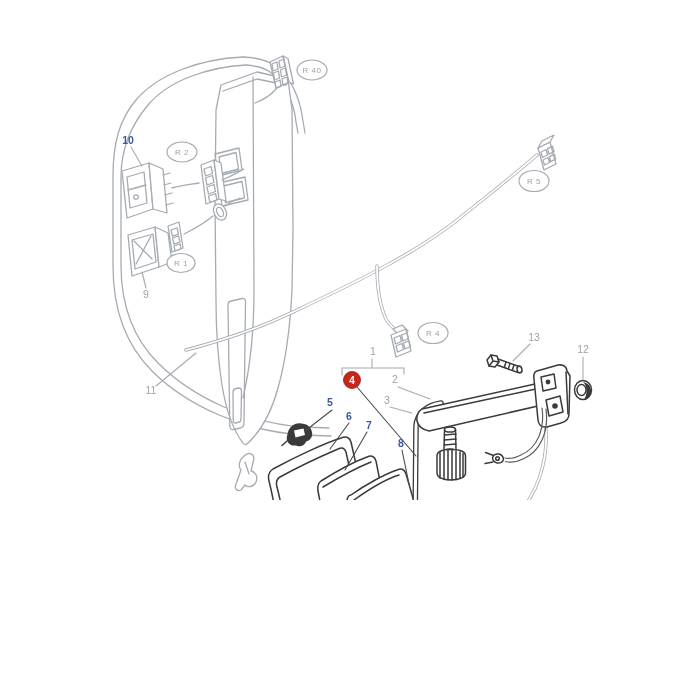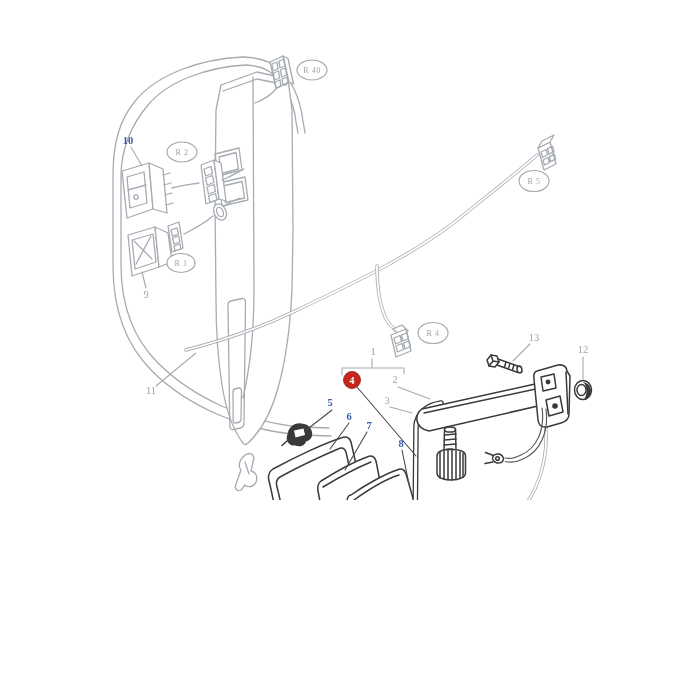--- a/index.html
+++ b/index.html
@@ -1,17 +1,17 @@
 <!DOCTYPE html>
 <html><head>
 <meta charset="utf-8">
 <style>
   html,body{margin:0;padding:0;background:#fff;}
   .stage{width:700px;height:500px;background:#ffffff;position:relative;overflow:hidden;
-         font-family:Liberation Serif, serif;}
+         font-family:Liberation Sans, sans-serif;}
   svg{display:block;}
   
   .ln-l{fill:none;stroke:#a6abb2;stroke-width:1.3;stroke-linejoin:round;stroke-linecap:round;}
   .fl-l{fill:#ffffff;stroke:#a6abb2;stroke-width:1.3;stroke-linejoin:round;stroke-linecap:round;}
   
   .ln-d{fill:none;stroke:#3a3a3a;stroke-width:1.5;stroke-linejoin:round;stroke-linecap:round;}
   .fl-d{fill:#ffffff;stroke:#3a3a3a;stroke-width:1.5;stroke-linejoin:round;stroke-linecap:round;}
   .fill-dark{fill:#3a3a3a;stroke:none;}
   .cable-out{fill:none;stroke:#a6abb2;stroke-width:3.4;stroke-linecap:round;}
   .cable-in{fill:none;stroke:#ffffff;stroke-width:1.8;stroke-linecap:round;}

